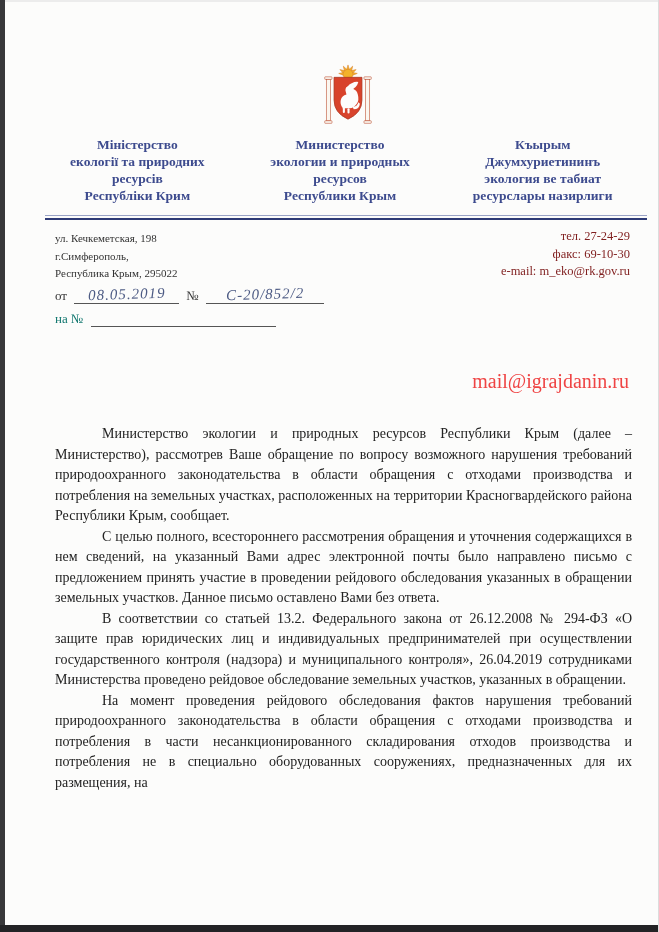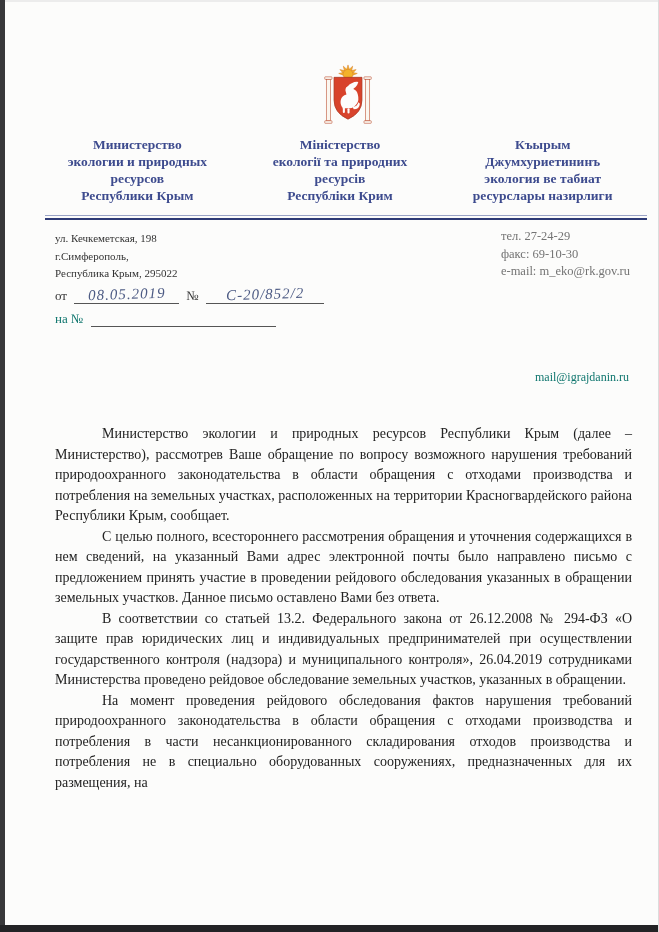--- a/index.html
+++ b/index.html
@@ -34,22 +34,22 @@
     border-top:1px solid #9aa3c6; border-bottom:2px solid #2e3b76;
   }
 
   
   .addr {
     position:absolute; left:55px; top:230px;
     font-size:11px; line-height:17.5px; color:#333;
     white-space:pre-line;
   }
   .tel {
-    position:absolute; right:29px; top:228px; 
-    font-size:12.5px; line-height:17.5px; color:#737373;
+    position:absolute; right:29px; top:228px; text-align:right;
+    font-size:12.5px; line-height:17.5px; color:#7f1d1d;
     white-space:pre-line;
   }
 
   
   .ref1 { position:absolute; left:55px; top:286px; font-size:13px; color:#333; }
   .ref2 { position:absolute; left:55px; top:310px; font-size:13px; color:#0f766e; }
   .hw-slot {
     display:inline-block; border-bottom:1px solid #555;
     text-align:center; vertical-align:bottom; margin:0 4px;
   }
@@ -57,21 +57,21 @@
     font-style:italic; color:#4d5b84; font-size:15px;
     letter-spacing:1px; display:inline-block; transform:rotate(-2deg);
   }
   .slot-date { width:105px; }
   .slot-num  { width:118px; }
   .slot-blank{ width:185px; }
 
   
   .recipient {
     position:absolute; right:30px; top:370px;
-    font-size:12px; color:#0f766e;
+    font-size:20px; color:#ef4444;
   }
 
   
   .body-text {
     position:absolute; left:55px; top:424px; width:577px;
     font-size:14px; line-height:20.5px; text-align:justify;
     color:#222;
   }
   .body-text p { margin:0; text-indent:47px; }
 </style>
@@ -112,28 +112,28 @@
     <g fill="#fdfdfd">
       <path d="M57,50 q12,-13 23,-11 q-3,11 -13,14 q-5,1.5 -10,0.5 z"></path>
       <path d="M50,90 q-6,-7 -4,-16 q2,-9 11,-11 l-2,-8 q0,-6 6,-8 q1,-4 6,-4 l8,4 -6,2 2,4 q6,2 8,10 q3,11 -2,18 q-5,8 -14,9 z"></path>
       <rect x="50" y="88" width="4" height="11" rx="2"></rect>
       <rect x="59" y="90" width="4" height="10" rx="2"></rect>
       <path d="M69,87 q9,0 11,-9 l3,3 q-1,11 -12,11 z"></path>
     </g>
   </svg>
 
   <div class="org-row">
+    <div class="org-col">Міністерство
+екології та природних
+ресурсів
+Республіки Крим</div>
     <div class="org-col">Министерство
 экологии и природных
 ресурсов
 Республики Крым</div>
-    <div class="org-col">Міністерство
-екології та природних
-ресурсів
-Республіки Крим</div>
     <div class="org-col">Къырым
 Джумхуриетининъ
 экология ве табиат
 ресурслары назирлиги</div>
   </div>
 
   <div class="rule"></div>
 
   <div class="addr">ул. Кечкеметская, 198
 г.Симферополь,

